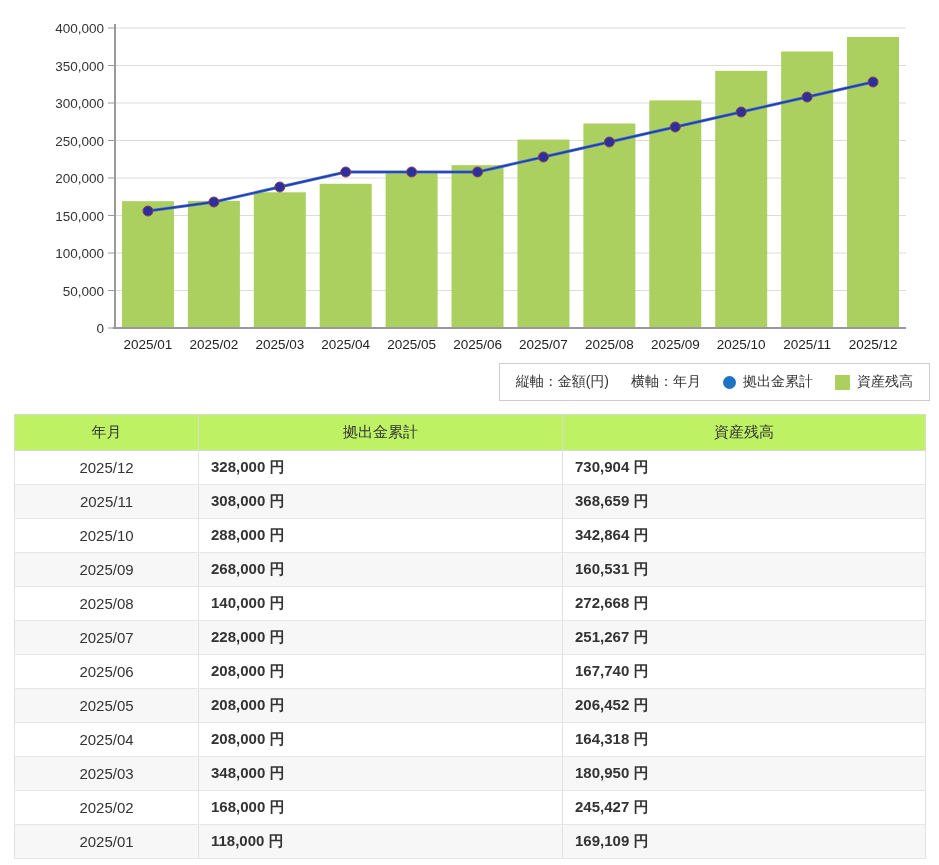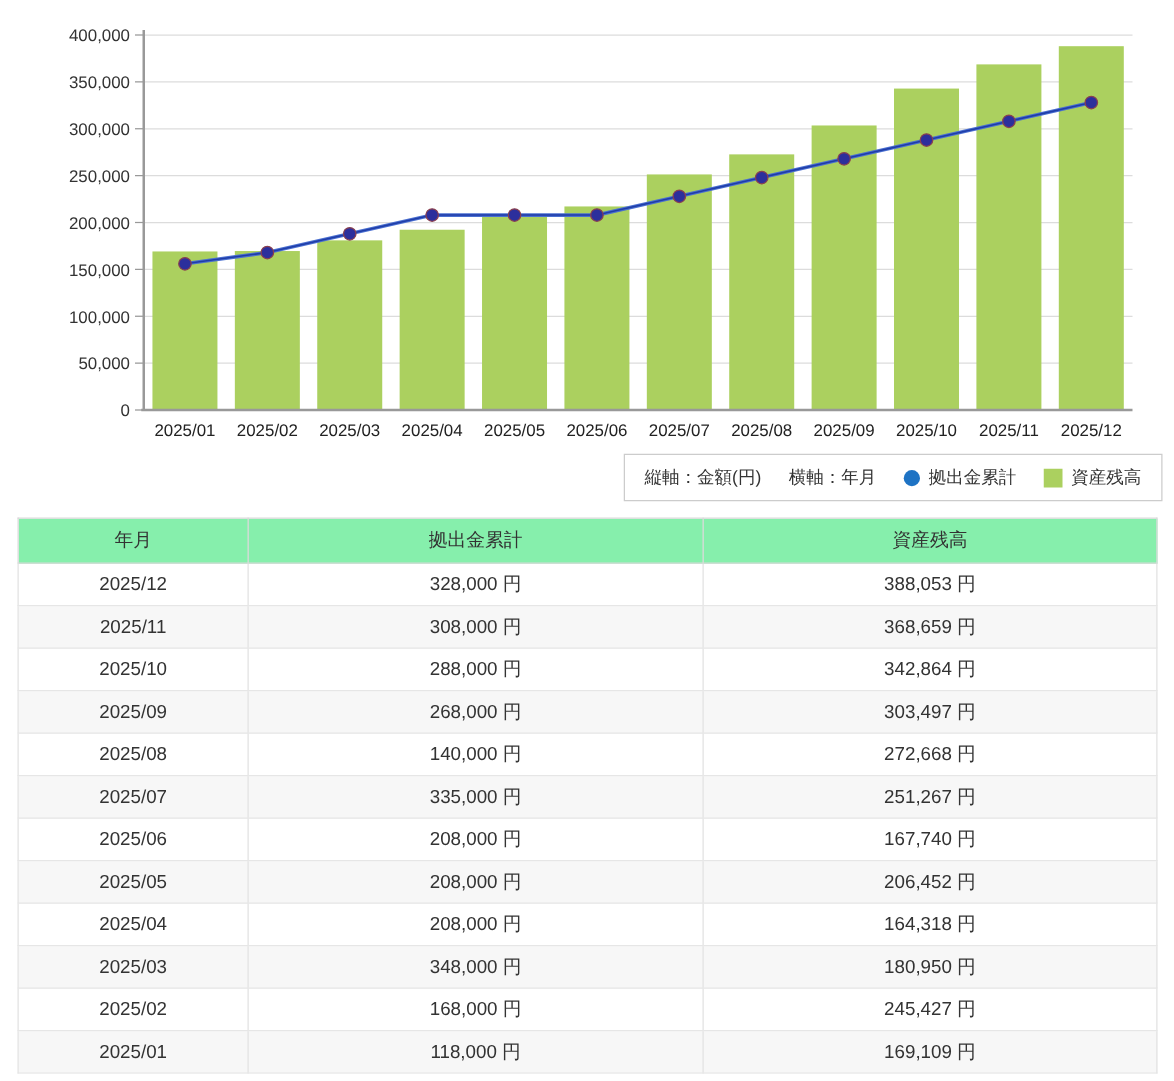--- a/index.html
+++ b/index.html
@@ -40,37 +40,37 @@
 
   table.data-table{
     border-collapse:collapse;
     width:911px;
     margin:13px 14px 0 14px;
     table-layout:fixed;
     border:1px solid #c6c6c6;
     font-size:15px;
   }
   table.data-table th{
-    background:#86efac;
+    background:#bef264;
     font-weight:normal;
     text-align:center;
     padding:8px 10px;
     border:1px solid #d9d9d9;
     color:#333;
   }
   table.data-table td{
     padding:7px 12px;
     border-left:1px solid #e2e2e2;
     border-right:1px solid #e2e2e2;
     border-top:1px solid #e6e6e6;
     border-bottom:1px solid #e6e6e6;
     color:#333;
   }
   table.data-table td.c-date{text-align:center;}
-  table.data-table td.c-val{text-align:center;}
+  table.data-table td.c-val{text-align:left;font-weight:bold;}
   table.data-table tbody tr:nth-child(even){background:#f7f7f7;}
   table.data-table col.c1{width:184px;}
   table.data-table col.c2{width:364px;}
   table.data-table col.c3{width:363px;}
 </style>
 </head>
 <body>
 
 <div class="chart-area">
   <svg id="chart-svg" width="939" height="356" viewBox="0 0 939 356">
@@ -168,45 +168,45 @@
     <tr>
       <th>年月</th>
       <th>拠出金累計</th>
       <th>資産残高</th>
     </tr>
   </thead>
   <tbody id="table-body">
       <tr>
         <td class="c-date">2025/12</td>
         <td class="c-val">328,000 円</td>
-        <td class="c-val">388,053 円</td>
+        <td class="c-val">730,904 円</td>
       </tr>
       <tr>
         <td class="c-date">2025/11</td>
         <td class="c-val">308,000 円</td>
         <td class="c-val">368,659 円</td>
       </tr>
       <tr>
         <td class="c-date">2025/10</td>
         <td class="c-val">288,000 円</td>
         <td class="c-val">342,864 円</td>
       </tr>
       <tr>
         <td class="c-date">2025/09</td>
         <td class="c-val">268,000 円</td>
-        <td class="c-val">303,497 円</td>
+        <td class="c-val">160,531 円</td>
       </tr>
       <tr>
         <td class="c-date">2025/08</td>
         <td class="c-val">140,000 円</td>
         <td class="c-val">272,668 円</td>
       </tr>
       <tr>
         <td class="c-date">2025/07</td>
-        <td class="c-val">335,000 円</td>
+        <td class="c-val">228,000 円</td>
         <td class="c-val">251,267 円</td>
       </tr>
       <tr>
         <td class="c-date">2025/06</td>
         <td class="c-val">208,000 円</td>
         <td class="c-val">167,740 円</td>
       </tr>
       <tr>
         <td class="c-date">2025/05</td>
         <td class="c-val">208,000 円</td>

